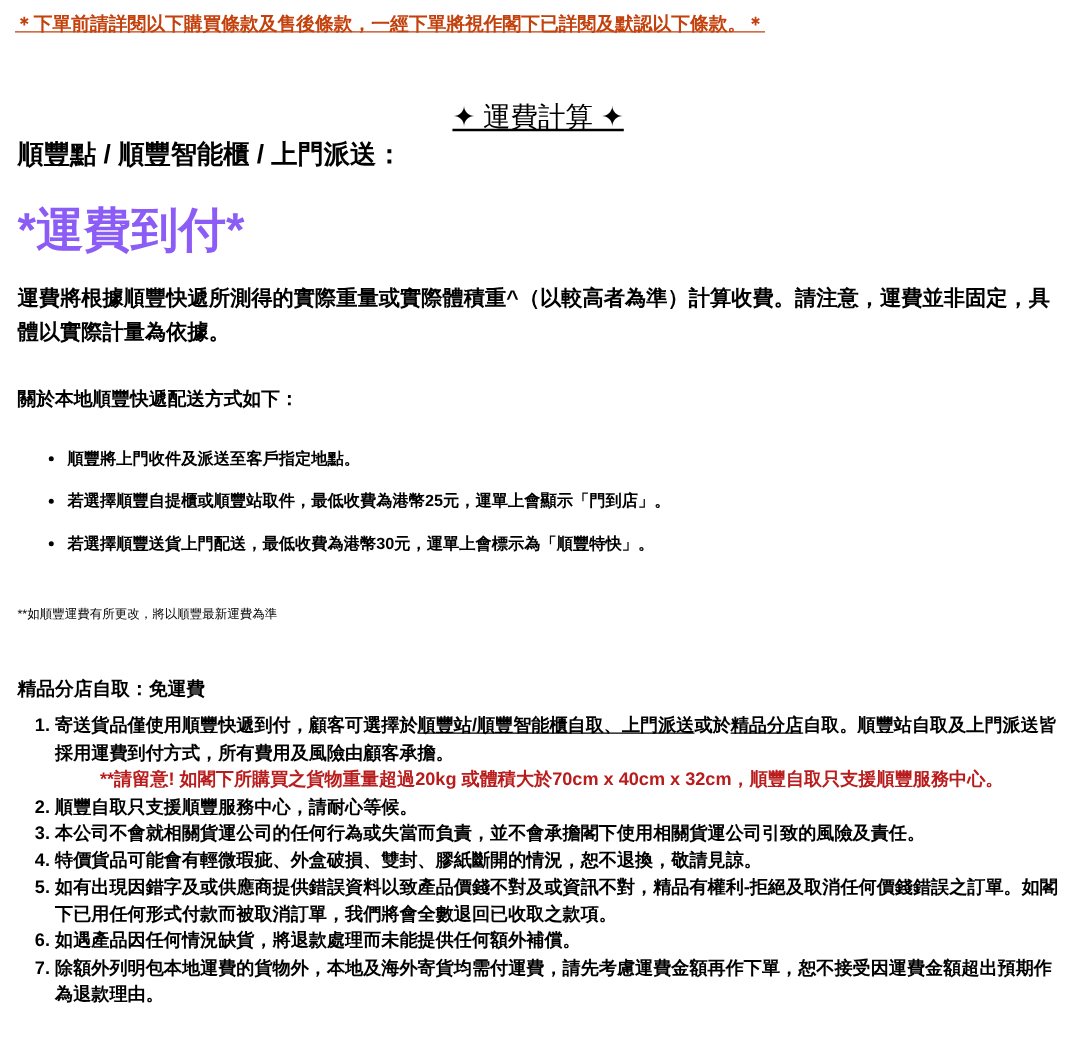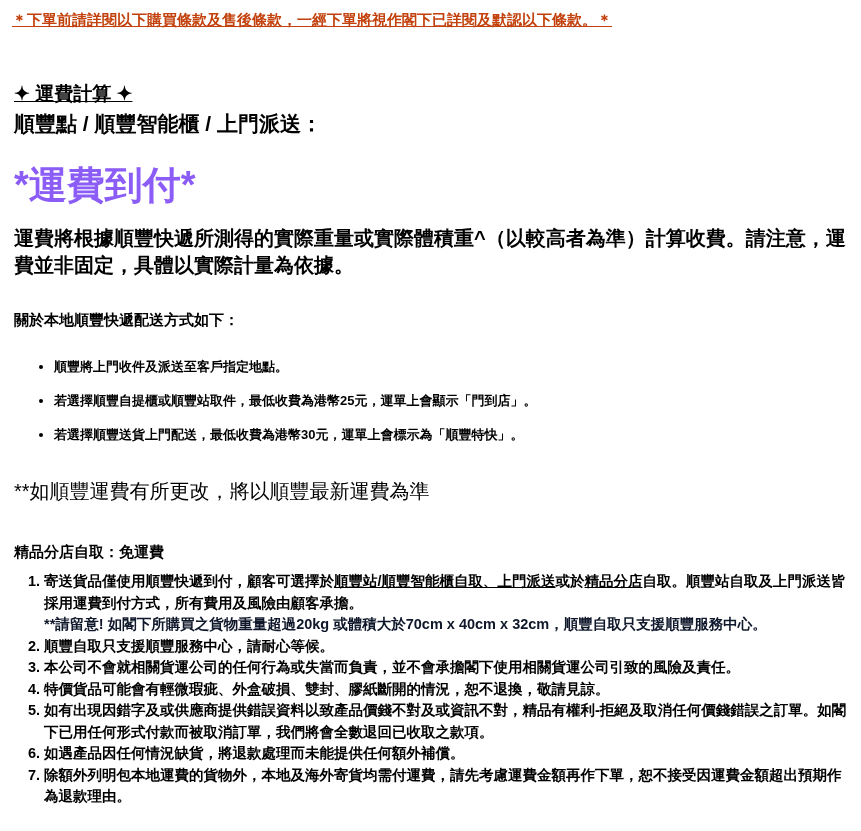--- a/index.html
+++ b/index.html
@@ -18,42 +18,43 @@
   }
   .top-notice {
     color: #c2410c;
     font-weight: bold;
     font-size: 15px;
     text-decoration: underline;
     line-height: 20px;
     margin: 2px 0 0 0;
   }
   .shipping-heading {
-    font-size: 19px;
-    font-weight: bold;
+    font-size: 22px;
+    font-weight: normal;
     text-decoration: underline;
     margin: 52px 0 0 2px;
     line-height: 24px;
+    text-align: center;
   }
   .shipping-subheading {
     font-size: 21px;
     font-weight: bold;
     margin: 4px 0 17px 2px;
     line-height: 28px;
   }
   .big-highlight {
     color: #8b5cf6;
     font-size: 38px;
     font-weight: bold;
     margin: 27px 0 0 2px;
     line-height: 40px;
   }
   .intro {
     font-weight: bold;
-    font-size: 20px;
+    font-size: 17px;
     line-height: 27px;
     margin: 20px 0 0 2px;
     max-width: 832px;
   }
   .methods-title {
     font-weight: bold;
     font-size: 15px;
     margin: 30px 0 0 2px;
     line-height: 22px;
   }
@@ -61,21 +62,21 @@
     margin: 25px 0 0 0;
     padding-left: 42px;
     font-weight: bold;
     font-size: 13px;
     line-height: 21px;
   }
   ul.methods li {
     margin-bottom: 13px;
   }
   .update-note {
-    font-size: 20px;
+    font-size: 10px;
     font-weight: normal;
     margin: 36px 0 0 2px;
     line-height: 21px;
   }
   .store-pickup {
     font-weight: bold;
     font-size: 15px;
     margin: 39px 0 0 2px;
     line-height: 21px;
   }
@@ -94,21 +95,22 @@
     line-height: 21.5px;
     max-width: 824px;
   }
   ol.terms li {
     padding-left: 0;
   }
   .u {
     text-decoration: underline;
   }
   .warning {
-    color: #0f172a;
+    color: #b91c1c;
+    margin-left: 36px;
   }
 </style>
 </head>
 <body>
 
 <div class="page">
 
   <p class="top-notice">＊下單前請詳閱以下購買條款及售後條款，一經下單將視作閣下已詳閱及默認以下條款。＊</p>
 
   <h2 class="shipping-heading">✦ 運費計算 ✦</h2>

